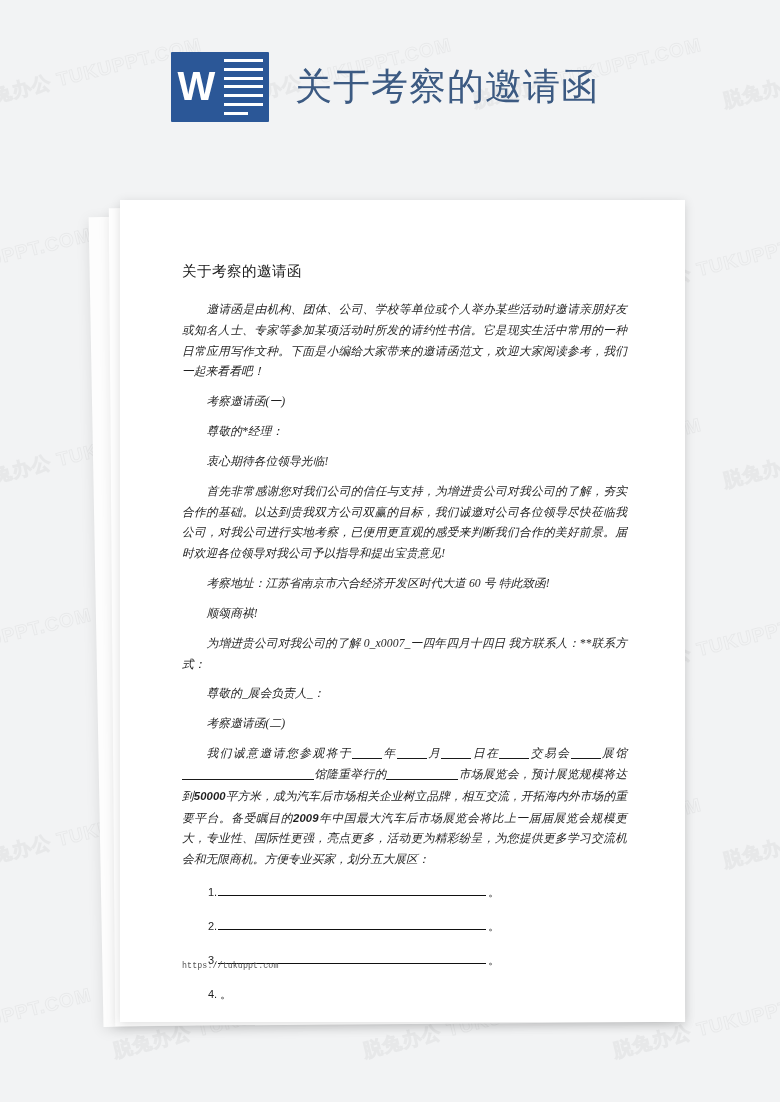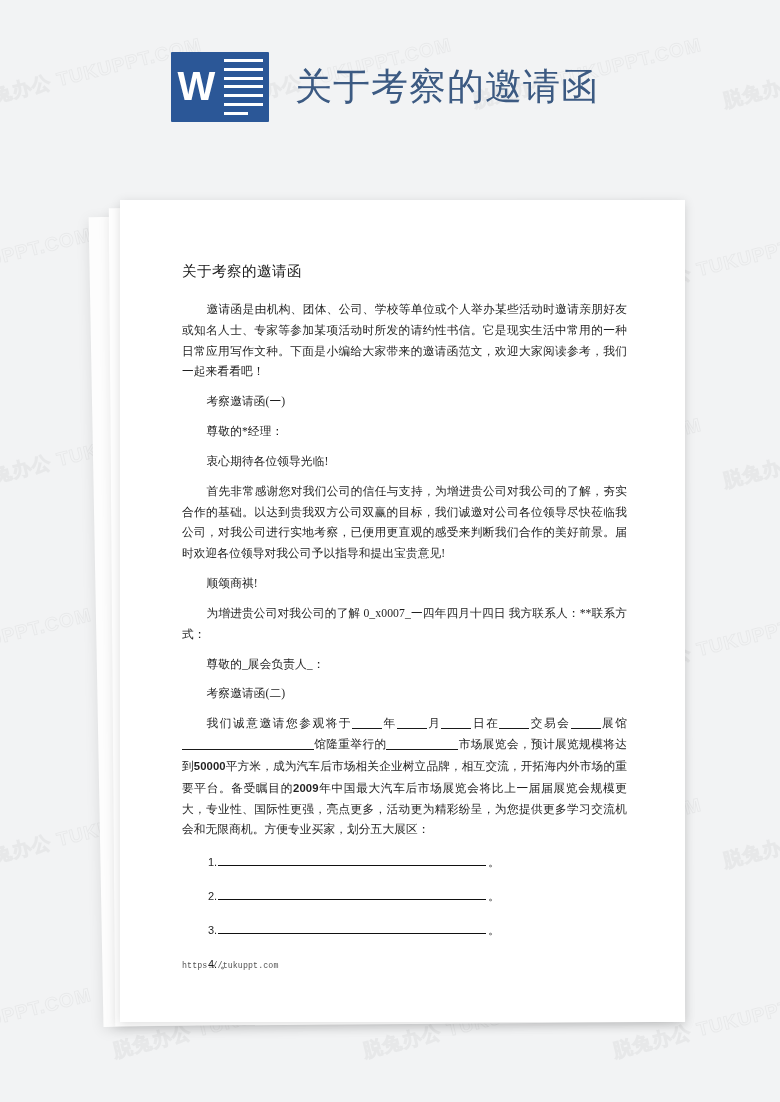--- a/index.html
+++ b/index.html
@@ -171,21 +171,21 @@
   }
   .para {
     font-family: "Liberation Serif", serif;
     font-size: 11.7px;
     line-height: 1.78;
     color: #1f1f1f;
     text-align: justify;
     margin-bottom: 9px;
     letter-spacing: 0.1px;
   }
-  .para.indent { text-indent: 2.1em; }
+  .para.indent { text-indent: 2.1em; font-style: italic; }
   .blanks-block {
     margin-top: 14px;
     margin-bottom: 2px;
   }
   .blank-row {
     font-family: "Liberation Serif", serif;
     font-size: 11.7px;
     color: #1f1f1f;
     display: flex;
     align-items: baseline;
@@ -271,20 +271,21 @@
       <p class="para indent">邀请函是由机构、团体、公司、学校等单位或个人举办某些活动时邀请亲朋好友或知名人士、专家等参加某项活动时所发的请约性书信。它是现实生活中常用的一种日常应用写作文种。下面是小编给大家带来的邀请函范文，欢迎大家阅读参考，我们一起来看看吧！</p>
 
       <p class="para indent">考察邀请函(一)</p>
 
       <p class="para indent">尊敬的*经理：</p>
 
       <p class="para indent">衷心期待各位领导光临!</p>
 
       <p class="para indent">首先非常感谢您对我们公司的信任与支持，为增进贵公司对我公司的了解，夯实合作的基础。以达到贵我双方公司双赢的目标，我们诚邀对公司各位领导尽快莅临我公司，对我公司进行实地考察，已便用更直观的感受来判断我们合作的美好前景。届时欢迎各位领导对我公司予以指导和提出宝贵意见!</p>
 
+      <p class="para indent">考察地址：江苏省南京市六合经济开发区时代大道 60 号 特此致函!</p>
 
       <p class="para indent">顺颂商祺!</p>
 
       <p class="para indent">为增进贵公司对我公司的了解 0_x0007_一四年四月十四日 我方联系人：**联系方式：</p>
 
 
       <p class="para indent">尊敬的_展会负责人_：</p>
 
       <p class="para indent">考察邀请函(二)</p>
 

